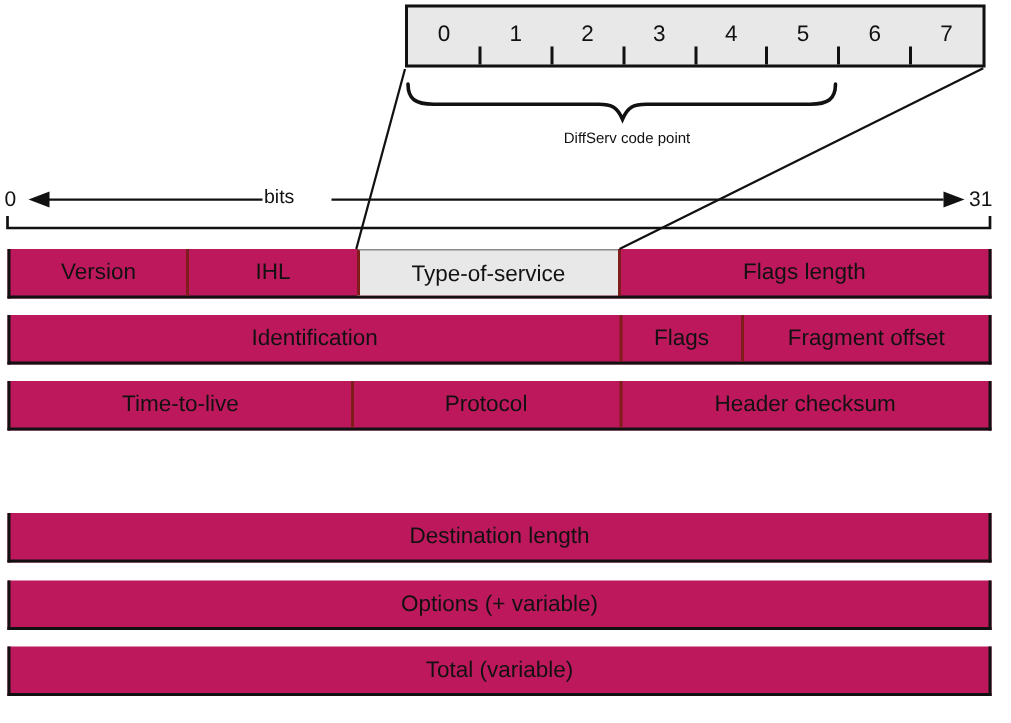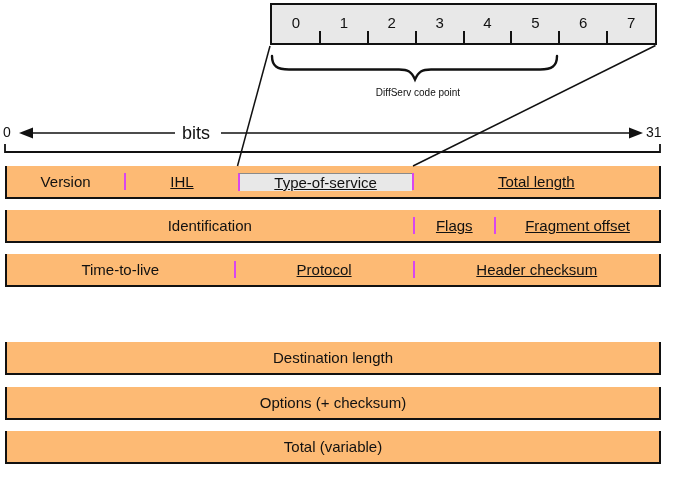--- a/index.html
+++ b/index.html
@@ -21,36 +21,35 @@
     font-size:15px; padding-bottom:3px;
   }
   .ruler .tick {
     position:absolute; bottom:0; width:2px; height:12px; background:#111;
   }
 
   
   .lbl { position:absolute; white-space:nowrap; }
   .lbl-dscp  { left:338px; top:87px;  width:160px; text-align:center; font-size:10px; }
   .lbl-zero  { left:3px;   top:124px; font-size:14px; }
-  .lbl-bits  { left:176px; top:123px; width:40px; text-align:center; font-size:18px; }
+  .lbl-bits  { left:176px; top:123px; width:40px; font-size:13px; }
   .lbl-31    { left:646px; top:124px; font-size:14px; }
 
   
   .row {
     position:absolute; left:5px; width:656px; height:33px;
-    box-sizing:border-box; background:#fdba74;
+    box-sizing:border-box; background:#be185d;
     border:2px solid #111; border-top:none;
     display:flex;
-    align-items:center;
   }
   .cell {
     box-sizing:border-box; display:flex; align-items:center; justify-content:center;
     font-size:15px; overflow:hidden;
   }
-  .cell + .cell { border-left:2px solid #d946ef;text-decoration:underline; }
+  .cell + .cell { border-left:2px solid #7f1d1d; }
   .cell.hl {
     background:var(--highlight-fill,#e8e8e8);
     border-top:1.5px solid #8a8a8a;
   }
 
   
   svg.lines { position:absolute; left:0; top:0; pointer-events:none; }
   svg.lines line, svg.lines path { stroke:#111; }
 </style>
 </head>
@@ -101,21 +100,21 @@
     <div class="cell" style="flex:0 0 17.99%">
         <span>Version</span>
       </div>
     <div class="cell" style="flex:0 0 17.38%">
         <span>IHL</span>
       </div>
     <div class="cell hl" style="flex:0 0 26.68%">
         <span>Type-of-service</span>
       </div>
     <div class="cell" style="flex:1 1 0">
-        <span>Total length</span>
+        <span>Flags length</span>
       </div>
   </div>
 
   <div class="row" style="top:210px">
     <div class="cell" style="flex:0 0 62.2%">
         <span>Identification</span>
       </div>
     <div class="cell" style="flex:0 0 12.5%">
         <span>Flags</span>
       </div>
@@ -136,21 +135,21 @@
       </div>
   </div>
 
   <div class="row" style="top:342px">
     <div class="cell" style="flex:1 1 0">
         <span>Destination length</span>
       </div>
   </div>
   <div class="row" style="top:387px">
     <div class="cell" style="flex:1 1 0">
-        <span>Options (+ checksum)</span>
+        <span>Options (+ variable)</span>
       </div>
   </div>
   <div class="row" style="top:431px">
     <div class="cell" style="flex:1 1 0">
         <span>Total (variable)</span>
       </div>
   </div>
 
   <svg class="lines" width="674" height="482" viewBox="0 0 674 482">
 

